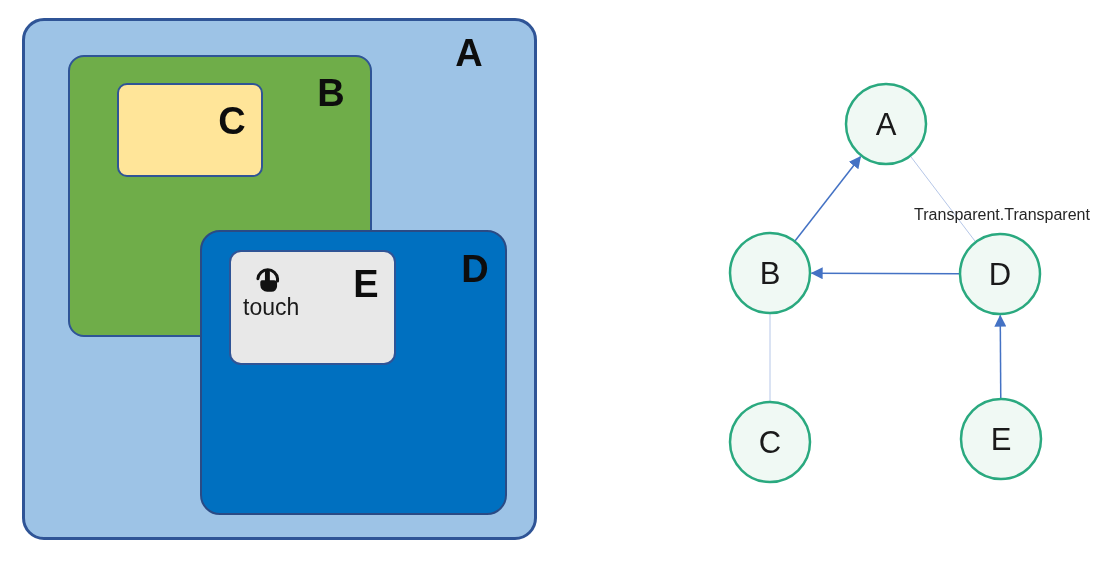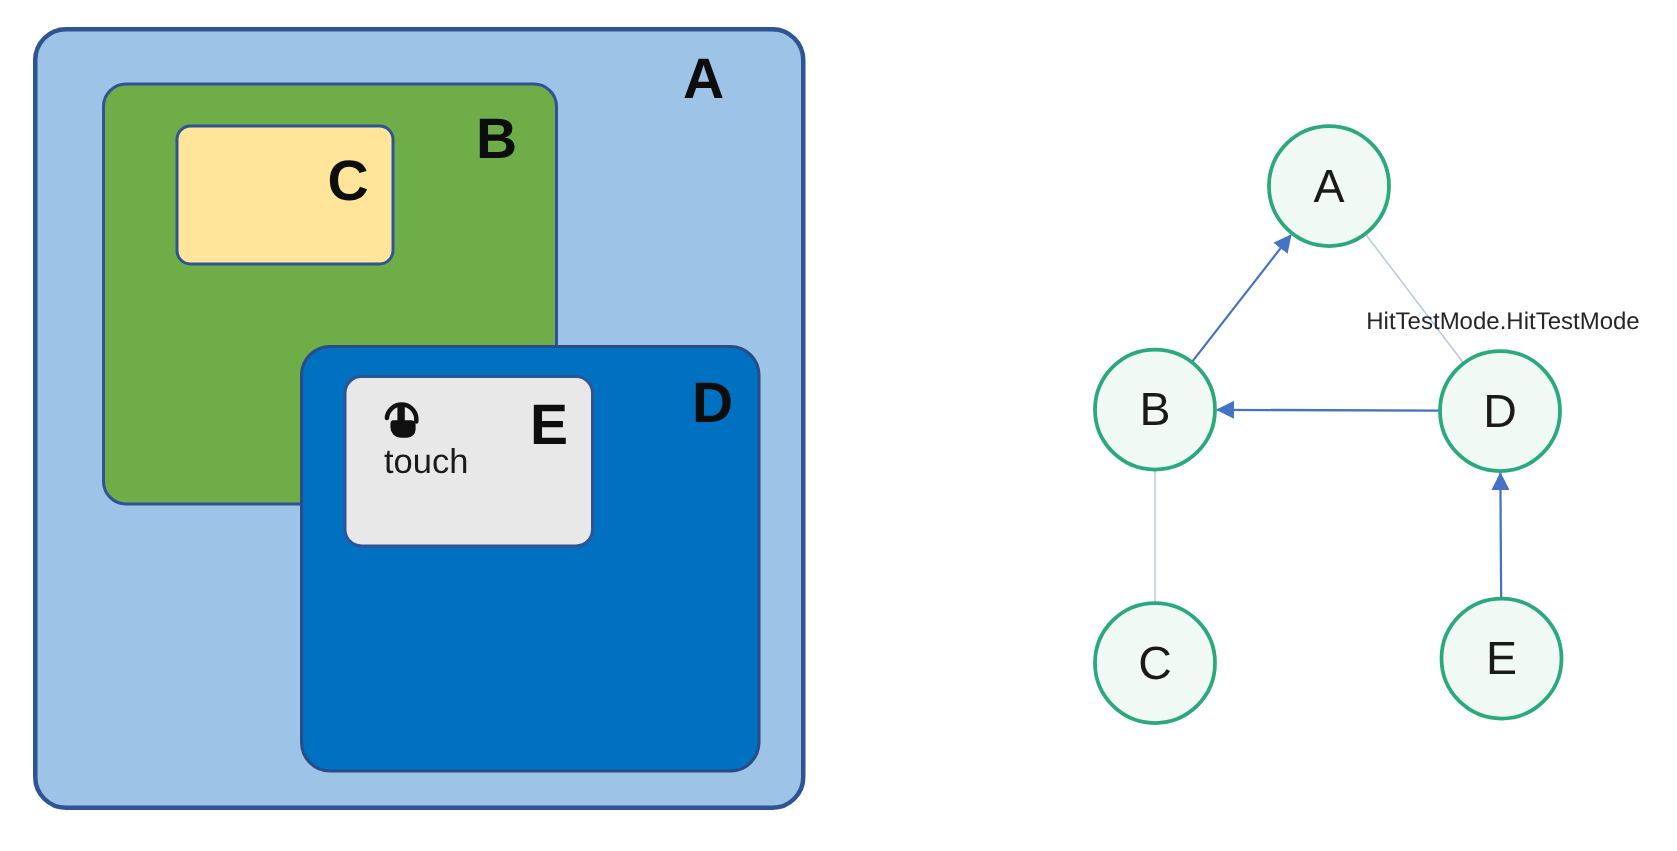--- a/index.html
+++ b/index.html
@@ -18,21 +18,21 @@
     position:absolute;transform:translate(-50%,-50%);
     font-weight:700;font-size:38px;color:#0d0d0d;line-height:1;
   }
   .lbl-a{left:469px;top:53px;}
   .lbl-b{left:331px;top:93px;}
   .lbl-c{left:232px;top:121px;}
   .lbl-d{left:475px;top:269px;}
   .lbl-e{left:366px;top:284px;}
   .touch-icon{position:absolute;left:252px;top:263px;width:31px;height:34px;}
   .touch-text{
-    position:absolute;left:256px;top:296px;
+    position:absolute;left:243px;top:296px;
     font-size:23px;color:#1a1a1a;line-height:1;
   }
   
   .graph-svg{position:absolute;left:0;top:0;width:1118px;height:567px;}
   .graph-annotation{
     position:absolute;left:1002px;top:215px;transform:translate(-50%,-50%);
     font-size:16px;color:#262626;white-space:nowrap;
   }
 </style>
 </head>
@@ -76,15 +76,15 @@
       <text x="886" y="124" text-anchor="middle" dominant-baseline="central" fill="#1a1a1a" font-size="31" font-family="&quot;Liberation Sans&quot;, sans-serif">A</text>
       <circle cx="770" cy="273" r="40" fill="#f0f9f4" stroke="#2aa97f" stroke-width="2.5"></circle>
       <text x="770" y="273" text-anchor="middle" dominant-baseline="central" fill="#1a1a1a" font-size="31" font-family="&quot;Liberation Sans&quot;, sans-serif">B</text>
       <circle cx="770" cy="442" r="40" fill="#f0f9f4" stroke="#2aa97f" stroke-width="2.5"></circle>
       <text x="770" y="442" text-anchor="middle" dominant-baseline="central" fill="#1a1a1a" font-size="31" font-family="&quot;Liberation Sans&quot;, sans-serif">C</text>
       <circle cx="1000" cy="274" r="40" fill="#f0f9f4" stroke="#2aa97f" stroke-width="2.5"></circle>
       <text x="1000" y="274" text-anchor="middle" dominant-baseline="central" fill="#1a1a1a" font-size="31" font-family="&quot;Liberation Sans&quot;, sans-serif">D</text>
       <circle cx="1001" cy="439" r="40" fill="#f0f9f4" stroke="#2aa97f" stroke-width="2.5"></circle>
       <text x="1001" y="439" text-anchor="middle" dominant-baseline="central" fill="#1a1a1a" font-size="31" font-family="&quot;Liberation Sans&quot;, sans-serif">E</text>
     </svg>
-  <span class="graph-annotation">HitTestMode.HitTestMode</span>
+  <span class="graph-annotation">Transparent.Transparent</span>
 
 </div>
 
 </body></html>

